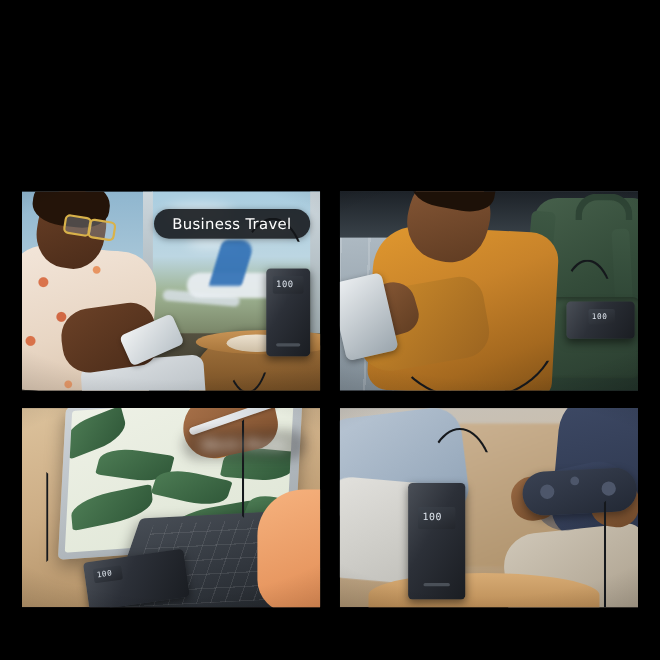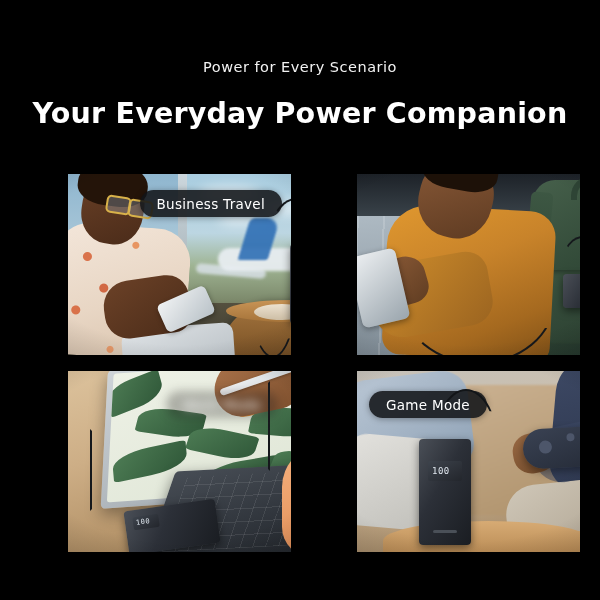--- a/index.html
+++ b/index.html
@@ -29,21 +29,21 @@
   
   .grid{
     position:absolute;left:20px;top:174px;
     width:560px;height:378px;
     display:grid;
     grid-template-columns:271px 271px;
     grid-template-rows:181px 181px;
     column-gap:18px;row-gap:16px;
   }
   .panel{
-    position:relative;overflow:hidden;background:#10131a;margin-left:48px;
+    position:relative;overflow:hidden;background:#10131a;
   }
   .scene{position:absolute;inset:0;}
 
   
   .badge{
     position:absolute;z-index:40;
     display:flex;align-items:center;justify-content:center;
     height:27px;padding:0 17px;
     border-radius:14px;
     color:#fff;font-size:13.5px;letter-spacing:.3px;
@@ -209,24 +209,20 @@
     background:linear-gradient(180deg,#d7ab74,#b3854f);border-radius:50% 50% 6px 6px;}
 
   .vig{position:absolute;inset:0;pointer-events:none;
     background:radial-gradient(120% 90% at 50% 45%, transparent 55%, rgba(0,0,0,.30) 100%);}
 </style>
 </head>
 <body>
 
 <div class="poster">
 
-  <div class="header">
-    <div class="eyebrow">Power for Every Scenario</div>
-    <div class="headline">Your Everyday Power Companion</div>
-  </div>
 
   <div class="grid">
 
     <div class="panel">
       <div class="scene">
         <div class="p1-bg"></div>
         <div class="p1-win"></div>
         <div class="p1-cloud" style="left:130px;top:12px;width:62px;height:16px;"></div>
         <div class="p1-cloud" style="left:196px;top:28px;width:54px;height:13px;"></div>
         <div class="p1-cloud" style="left:150px;top:40px;width:44px;height:11px;"></div>
@@ -338,17 +334,16 @@
         <div class="p4-table"></div>
         <div class="cord" style="left:76px;top:18px;width:62px;height:56px;"></div>
         <div class="cord" style="left:128px;top:84px;width:110px;height:102px;border-color:transparent #15181c transparent transparent;border-radius:50%/100% 0 0 100%;"></div>
         <div class="pb" style="left:62px;top:68px;width:52px;height:106px;">
           <div class="pb-screen" style="left:9px;top:22px;width:34px;height:20px;"></div>
           <div class="pb-dig" style="left:13px;top:28px;font-size:9px;">100</div>
           <div style="position:absolute;left:14px;bottom:12px;width:24px;height:3px;background:#4a5058;border-radius:2px;"></div>
         </div>
         <div class="vig"></div>
       </div>
-      <div class="badge b-p4">Game Mode</div>
     </div>
 
   </div>
 </div>
 
 </body></html>

